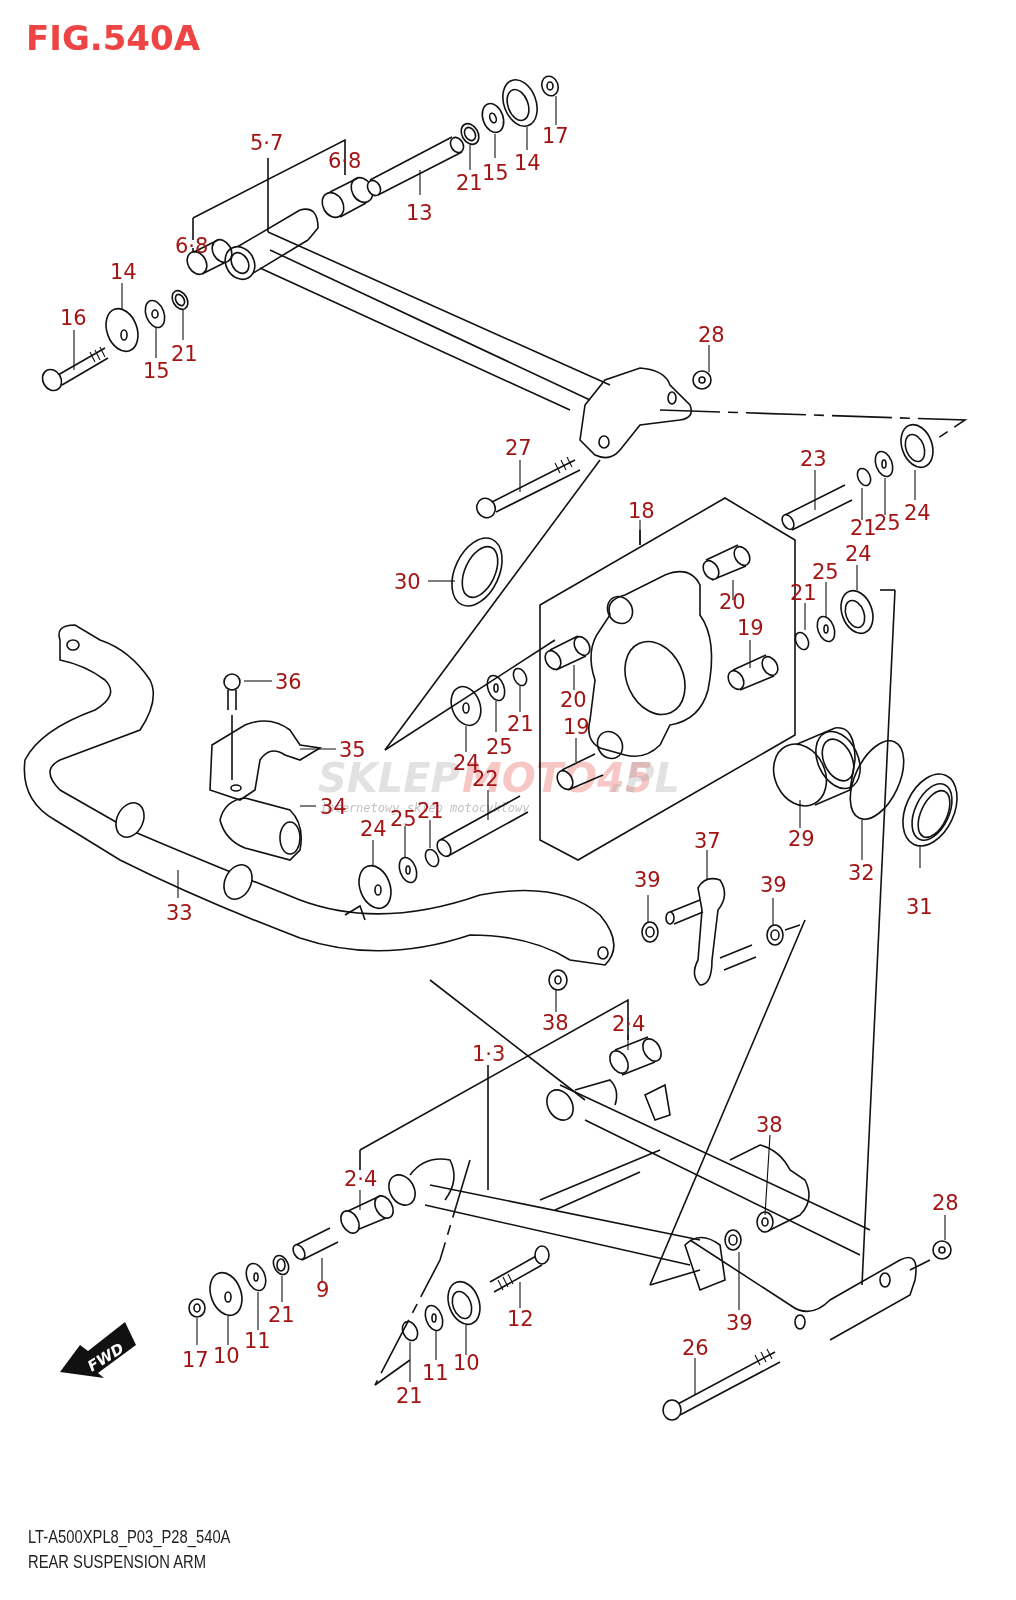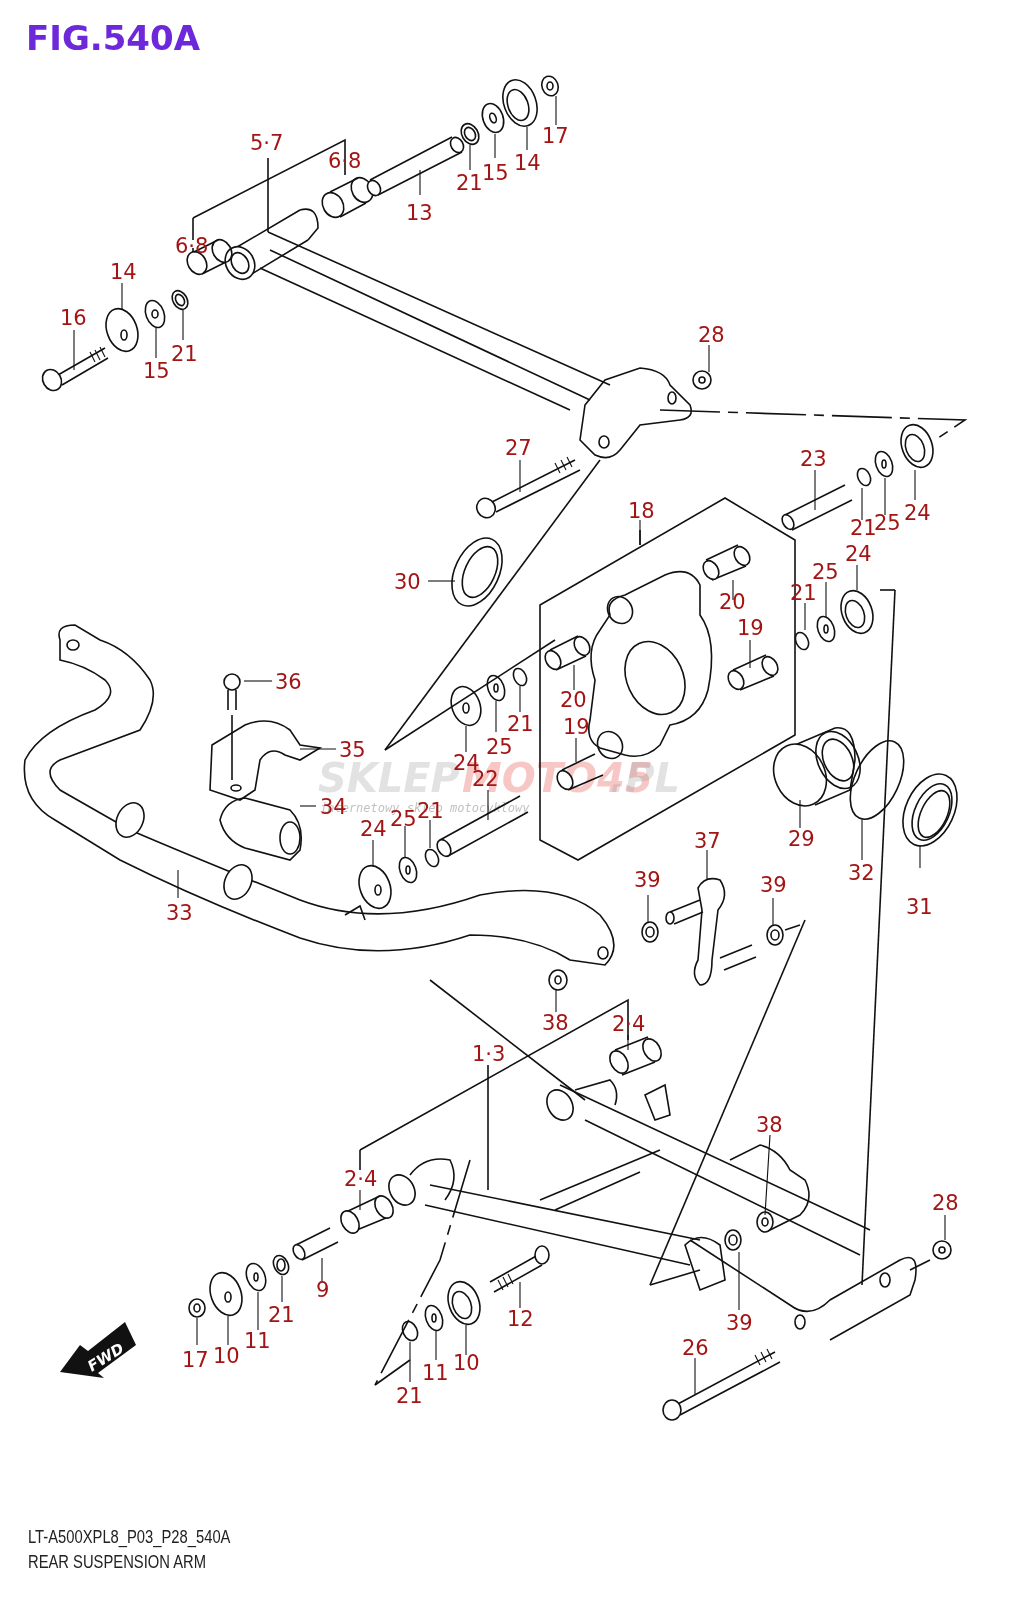--- a/index.html
+++ b/index.html
@@ -1,17 +1,17 @@
 <!DOCTYPE html>
 <html><head>
 <meta charset="utf-8">
 <style>
   html, body { margin: 0; padding: 0; background: #ffffff; }
   body { width: 1016px; height: 1600px; position: relative; overflow: hidden; font-family: "DejaVu Sans", sans-serif; }
-  #fig-title { position: absolute; left: 26px; top: 18px; font-family: "DejaVu Sans", sans-serif; font-weight: bold; font-size: 34px; color: #6d28d9; letter-spacing: 0px; }
+  #fig-title { position: absolute; left: 26px; top: 18px; font-family: "DejaVu Sans", sans-serif; font-weight: bold; font-size: 34px; color: #ef4444; letter-spacing: 0px; }
   #footer-code { position: absolute; left: 28px; top: 1527px; font-family: "Liberation Sans", sans-serif; font-size: 18px; color: #222; transform: scaleX(0.82); transform-origin: left top; }
   #footer-title { position: absolute; left: 28px; top: 1552px; font-family: "Liberation Sans", sans-serif; font-size: 18px; color: #222; transform: scaleX(0.82); transform-origin: left top; }
   svg#diagram { position: absolute; left: 0; top: 0; }
   .ln { stroke: #111; stroke-width: 1.6; fill: none; }
   .lnw { stroke: #111; stroke-width: 1.6; fill: #fff; }
   .thin { stroke: #111; stroke-width: 1.1; fill: none; }
   .dash { stroke: #111; stroke-width: 1.6; fill: none; stroke-dasharray: 60 8 10 8; }
   .lbl { font-family: "DejaVu Sans", sans-serif; font-size: 21px; fill: #a31515; }
   .wm1 { font-family: "DejaVu Sans", sans-serif; font-weight: bold; font-style: italic; font-size: 40px; opacity: 0.28; }
   .wm2 { font-family: "DejaVu Sans Mono", monospace; font-style: italic; font-size: 12px; fill: #999; opacity: 0.6; }

